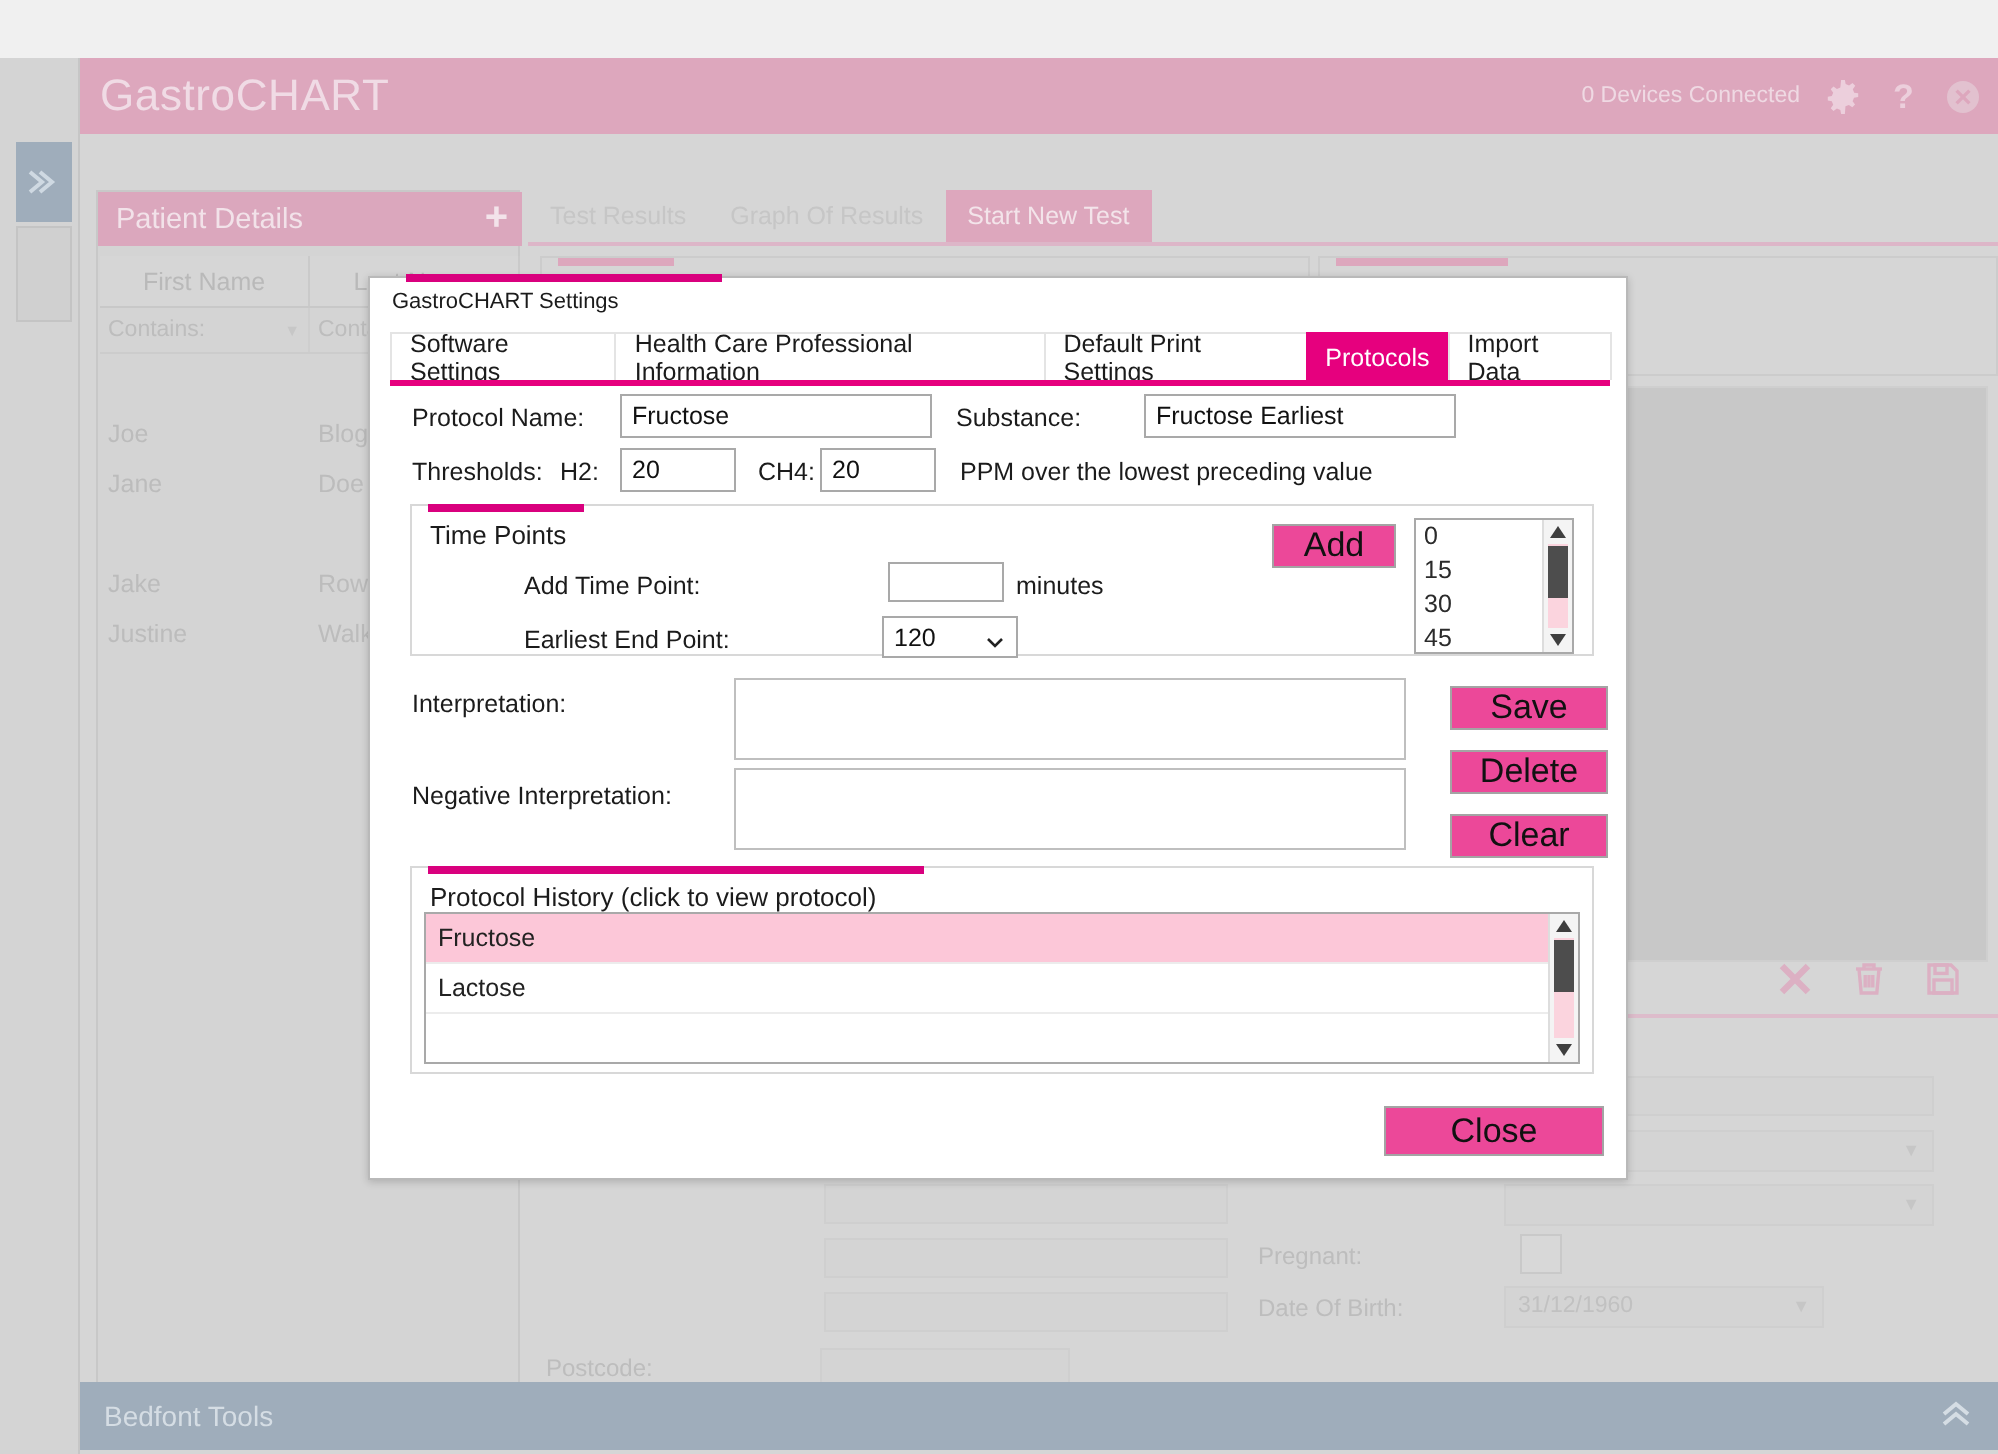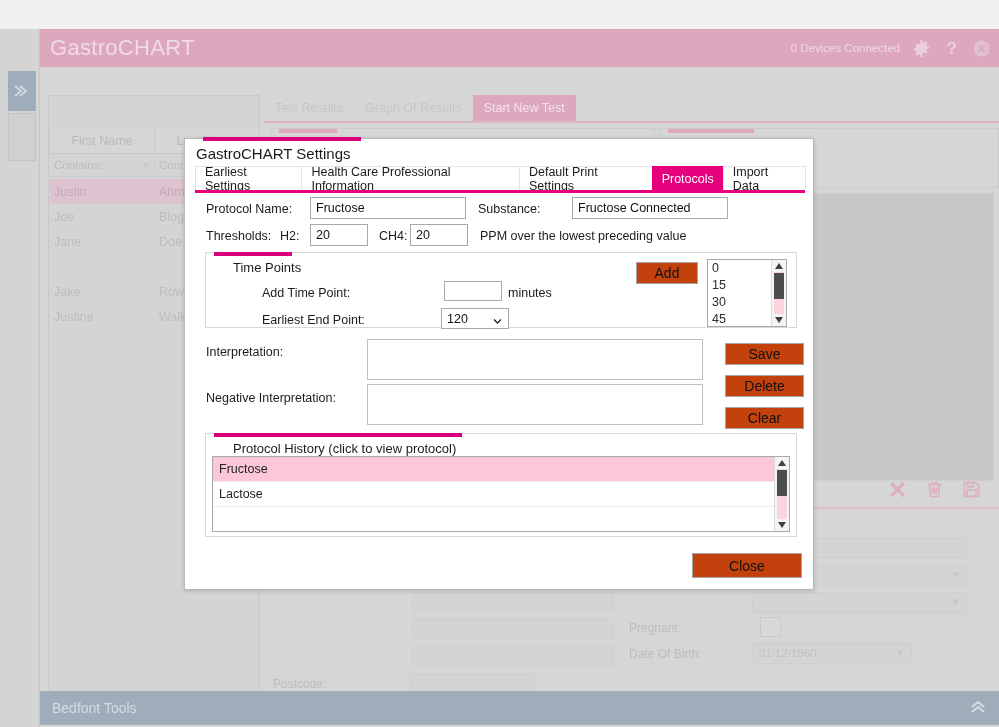--- a/index.html
+++ b/index.html
@@ -168,21 +168,21 @@
   .bb-chev { position: absolute; right: 12px; color: #d5dde4; }
 
   
   .dialog {
     position: absolute; left: 184px; top: 138px; width: 630px; height: 452px;
     background: #ffffff; border: 1px solid #b9b9b9;
     box-shadow: 0 1px 4px rgba(0,0,0,.18);
   }
   .dlg-accent { position: absolute; left: 18px; top: -2px; width: 158px; height: 4px; background: #d9007e; }
   .dlg-title {
-    position: absolute; left: 11px; top: 6px; font-size: 15px; color: #1b1b1b;
+    position: absolute; left: 11px; top: 6px; font-size: 11px; color: #1b1b1b;
   }
   .dlg-tabs {
     position: absolute; left: 10px; top: 27px; width: 610px; height: 24px; display: flex;
   }
   .dtab {
     height: 24px; padding: 0 9px; display: flex; align-items: center;
     font-size: 12.5px; color: #1b1b1b; border: 1px solid #e4e4e4;
     border-bottom: none; background: #fff; margin-right: -1px;
   }
   .dtab.active { background: #e6007e; color: #fff; border-color: #e6007e; }
@@ -193,25 +193,25 @@
   .field-label { position: absolute; font-size: 12.5px; color: #1b1b1b; }
   .tbox {
     position: absolute; background: #fff; border: 1px solid #a9a9a9;
     font-size: 12.5px; color: #111; padding: 0 5px; display: flex; align-items: center;
   }
 
   .group {
     position: absolute; background: #fff; border: 1px solid #d8d8d8;
   }
   .group-accent { position: absolute; left: 8px; top: -1px; width: 78px; height: 4px; background: #d9007e; }
-  .group-title { position: absolute; left: 27px; top: 7px; font-size: 13px; color: #1b1b1b; }
+  .group-title { position: absolute; left: 9px; top: 7px; font-size: 13px; color: #1b1b1b; }
 
   .btn {
-    position: absolute; background: #c2410c; border: 1px solid #a4a4a4;
-    font-size: 14px; color: #111; display: flex; align-items: center; justify-content: center;
+    position: absolute; background: #ec4899; border: 1px solid #a4a4a4;
+    font-size: 17px; color: #111; display: flex; align-items: center; justify-content: center;
   }
 
   .listbox {
     position: absolute; background: #fff; border: 1px solid #a9a9a9; overflow: hidden;
   }
   .lb-item {
     font-size: 12.5px; color: #2b2b2b; padding-left: 4px; line-height: 17px; height: 17px;
   }
 
   
@@ -282,38 +282,38 @@
         <span class="hicon">
           <svg width="19" height="19" viewBox="0 0 19 19">
             <circle cx="9.5" cy="9.5" r="8" fill="#e2c1cf"></circle>
             <path d="M6.3 6.3 L12.7 12.7 M12.7 6.3 L6.3 12.7" stroke="#dda7bd" stroke-width="1.7"></path>
           </svg>
         </span>
       </div>
     </div>
 
     <div class="patient-panel">
+      <div class="panel-title-bar">
+        <span class="panel-title">Patient Details</span>
+        <span class="panel-plus">+</span>
+      </div>
       <div class="grid-head">
         <div class="gh">First Name</div>
         <div class="gh">Last Name</div>
       </div>
       <div class="filter-row">
         <div class="fr">
           <span>Contains:</span>
           <span class="funnel">▼</span>
         </div>
         <div class="fr">
           <span>Contains:</span>
           <span class="funnel">▼</span>
         </div>
       </div>
-      <div class="prow sel" style="top:83px;">
-        <div class="pcell">Justin</div>
-        <div class="pcell">Ahm</div>
-      </div>
       <div class="prow" style="top:108px;">
         <div class="pcell">Joe</div>
         <div class="pcell">Blog</div>
       </div>
       <div class="prow" style="top:133px;">
         <div class="pcell">Jane</div>
         <div class="pcell">Doe</div>
       </div>
       <div class="prow" style="top:183px;">
         <div class="pcell">Jake</div>
@@ -401,32 +401,32 @@
         </svg>
       </span>
     </div>
   </div>
 
   <div class="dialog">
     <div class="dlg-accent"></div>
     <div class="dlg-title">GastroCHART Settings</div>
 
     <div class="dlg-tabs">
-      <div class="dtab">Earliest Settings</div>
+      <div class="dtab">Software Settings</div>
       <div class="dtab">Health Care Professional Information</div>
       <div class="dtab">Default Print Settings</div>
       <div class="dtab active">Protocols</div>
       <div class="dtab">Import Data</div>
     </div>
     <div class="dtabs-underline"></div>
 
     <div class="field-label" style="left:21px;top:63px;">Protocol Name:</div>
     <div class="tbox" style="left:125px;top:58px;width:156px;height:22px;">Fructose</div>
     <div class="field-label" style="left:293px;top:63px;">Substance:</div>
-    <div class="tbox" style="left:387px;top:58px;width:156px;height:22px;">Fructose Connected</div>
+    <div class="tbox" style="left:387px;top:58px;width:156px;height:22px;">Fructose Earliest</div>
 
     <div class="field-label" style="left:21px;top:90px;">Thresholds:</div>
     <div class="field-label" style="left:95px;top:90px;">H2:</div>
     <div class="tbox" style="left:125px;top:85px;width:58px;height:22px;">20</div>
     <div class="field-label" style="left:194px;top:90px;">CH4:</div>
     <div class="tbox" style="left:225px;top:85px;width:58px;height:22px;">20</div>
     <div class="field-label" style="left:295px;top:90px;text-align:right;">PPM over the lowest preceding value</div>
 
     <div class="group" style="left:20px;top:113px;width:592px;height:76px;">
       <div class="group-accent"></div>

